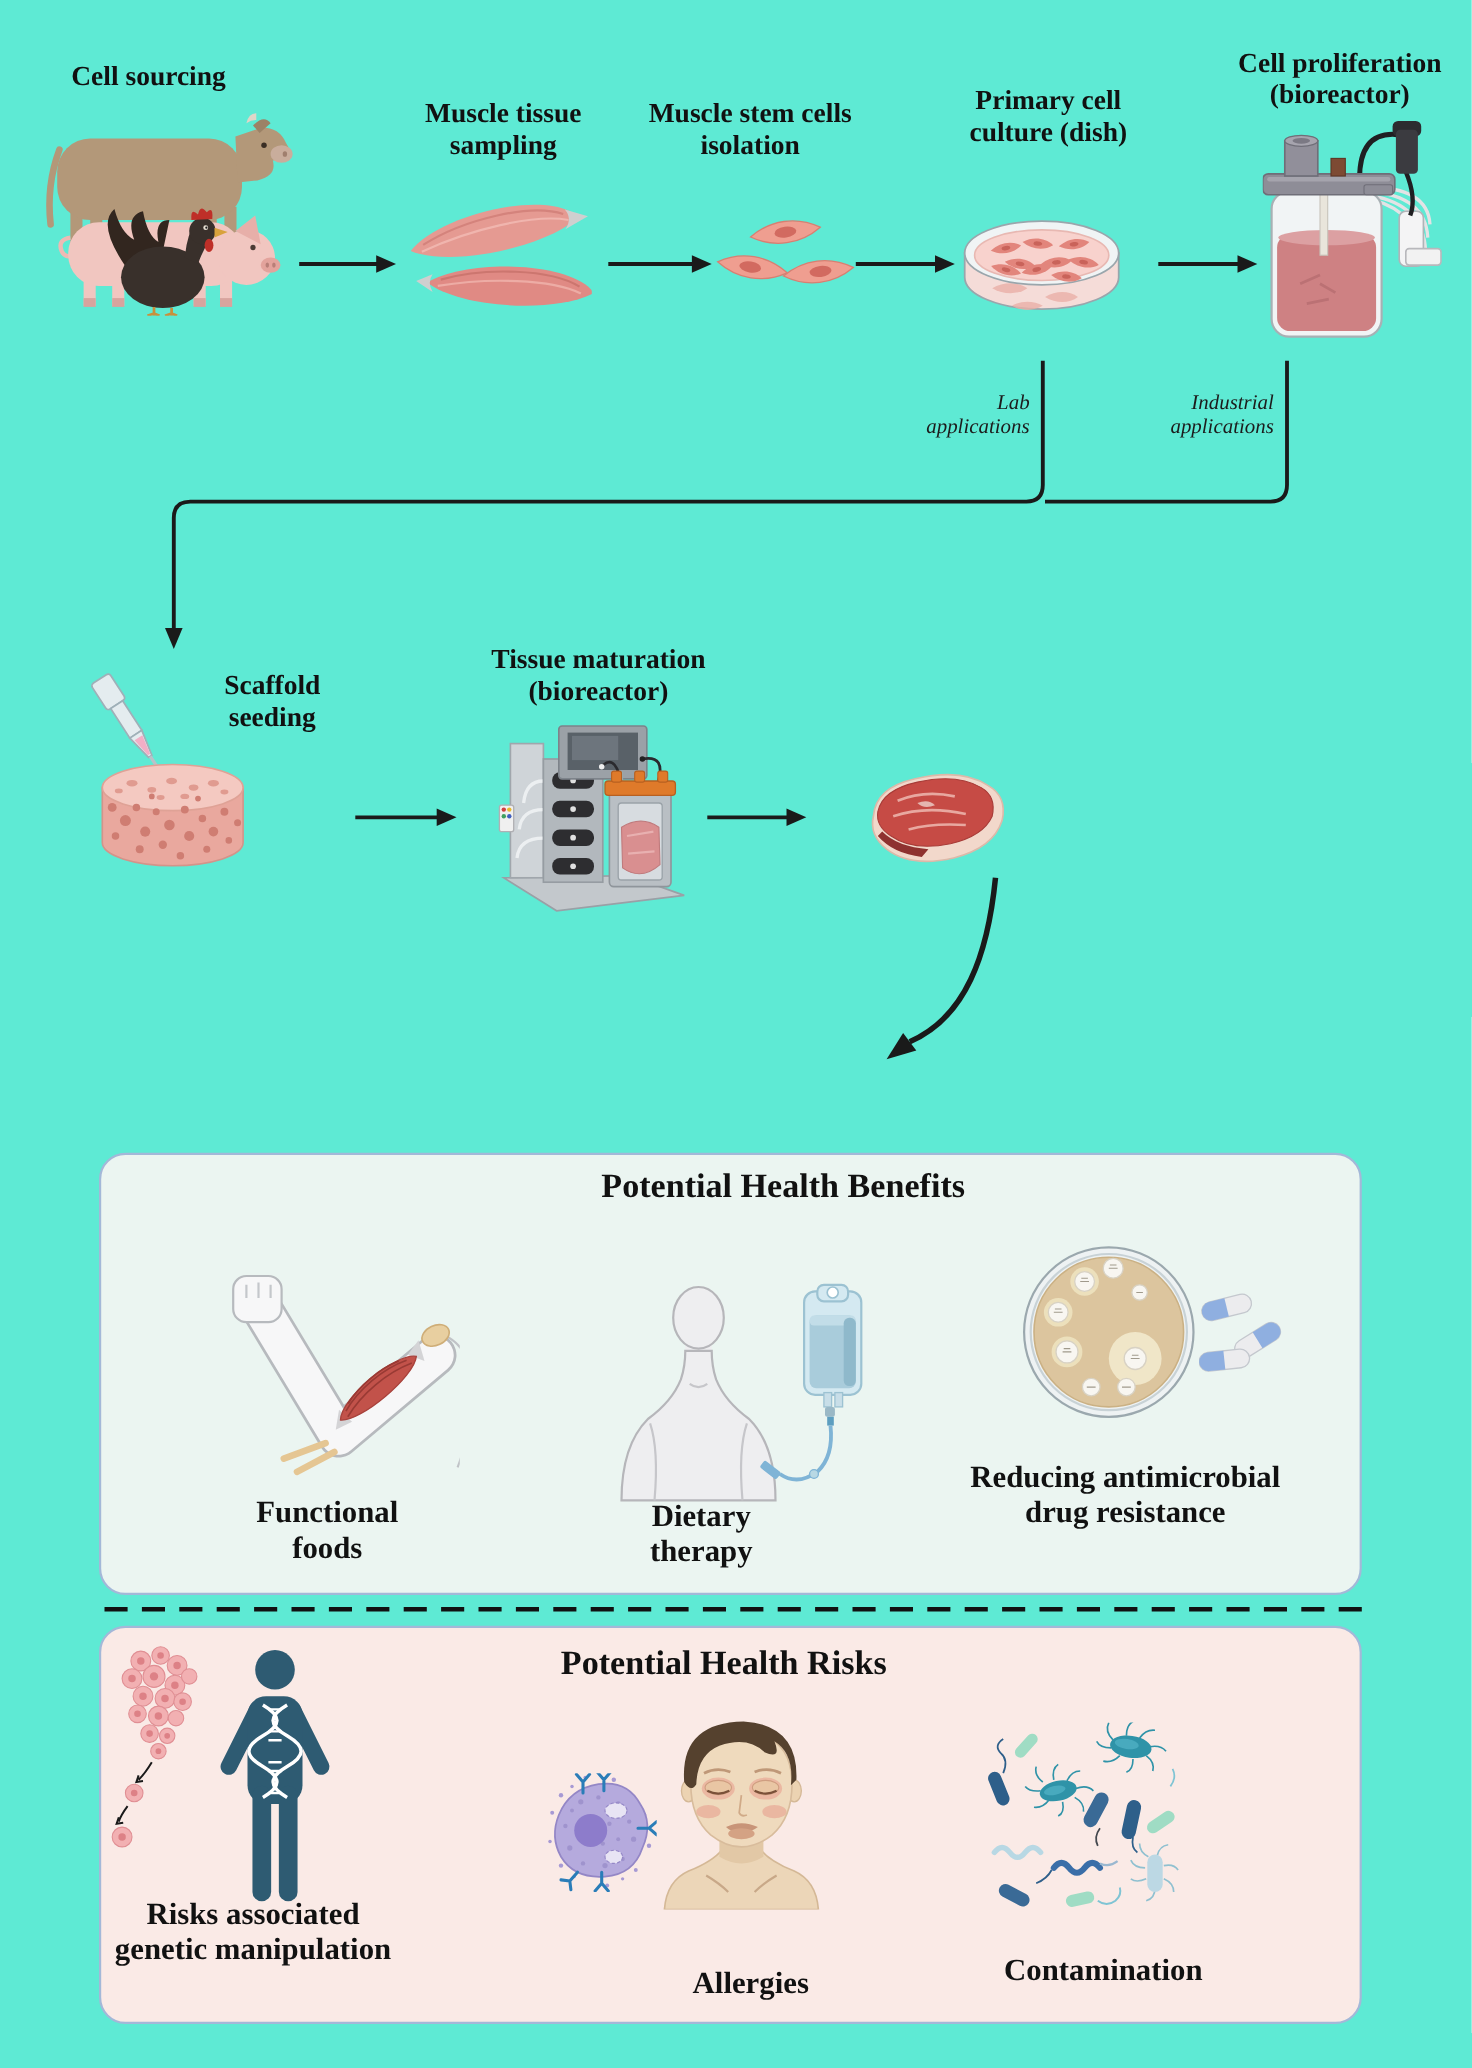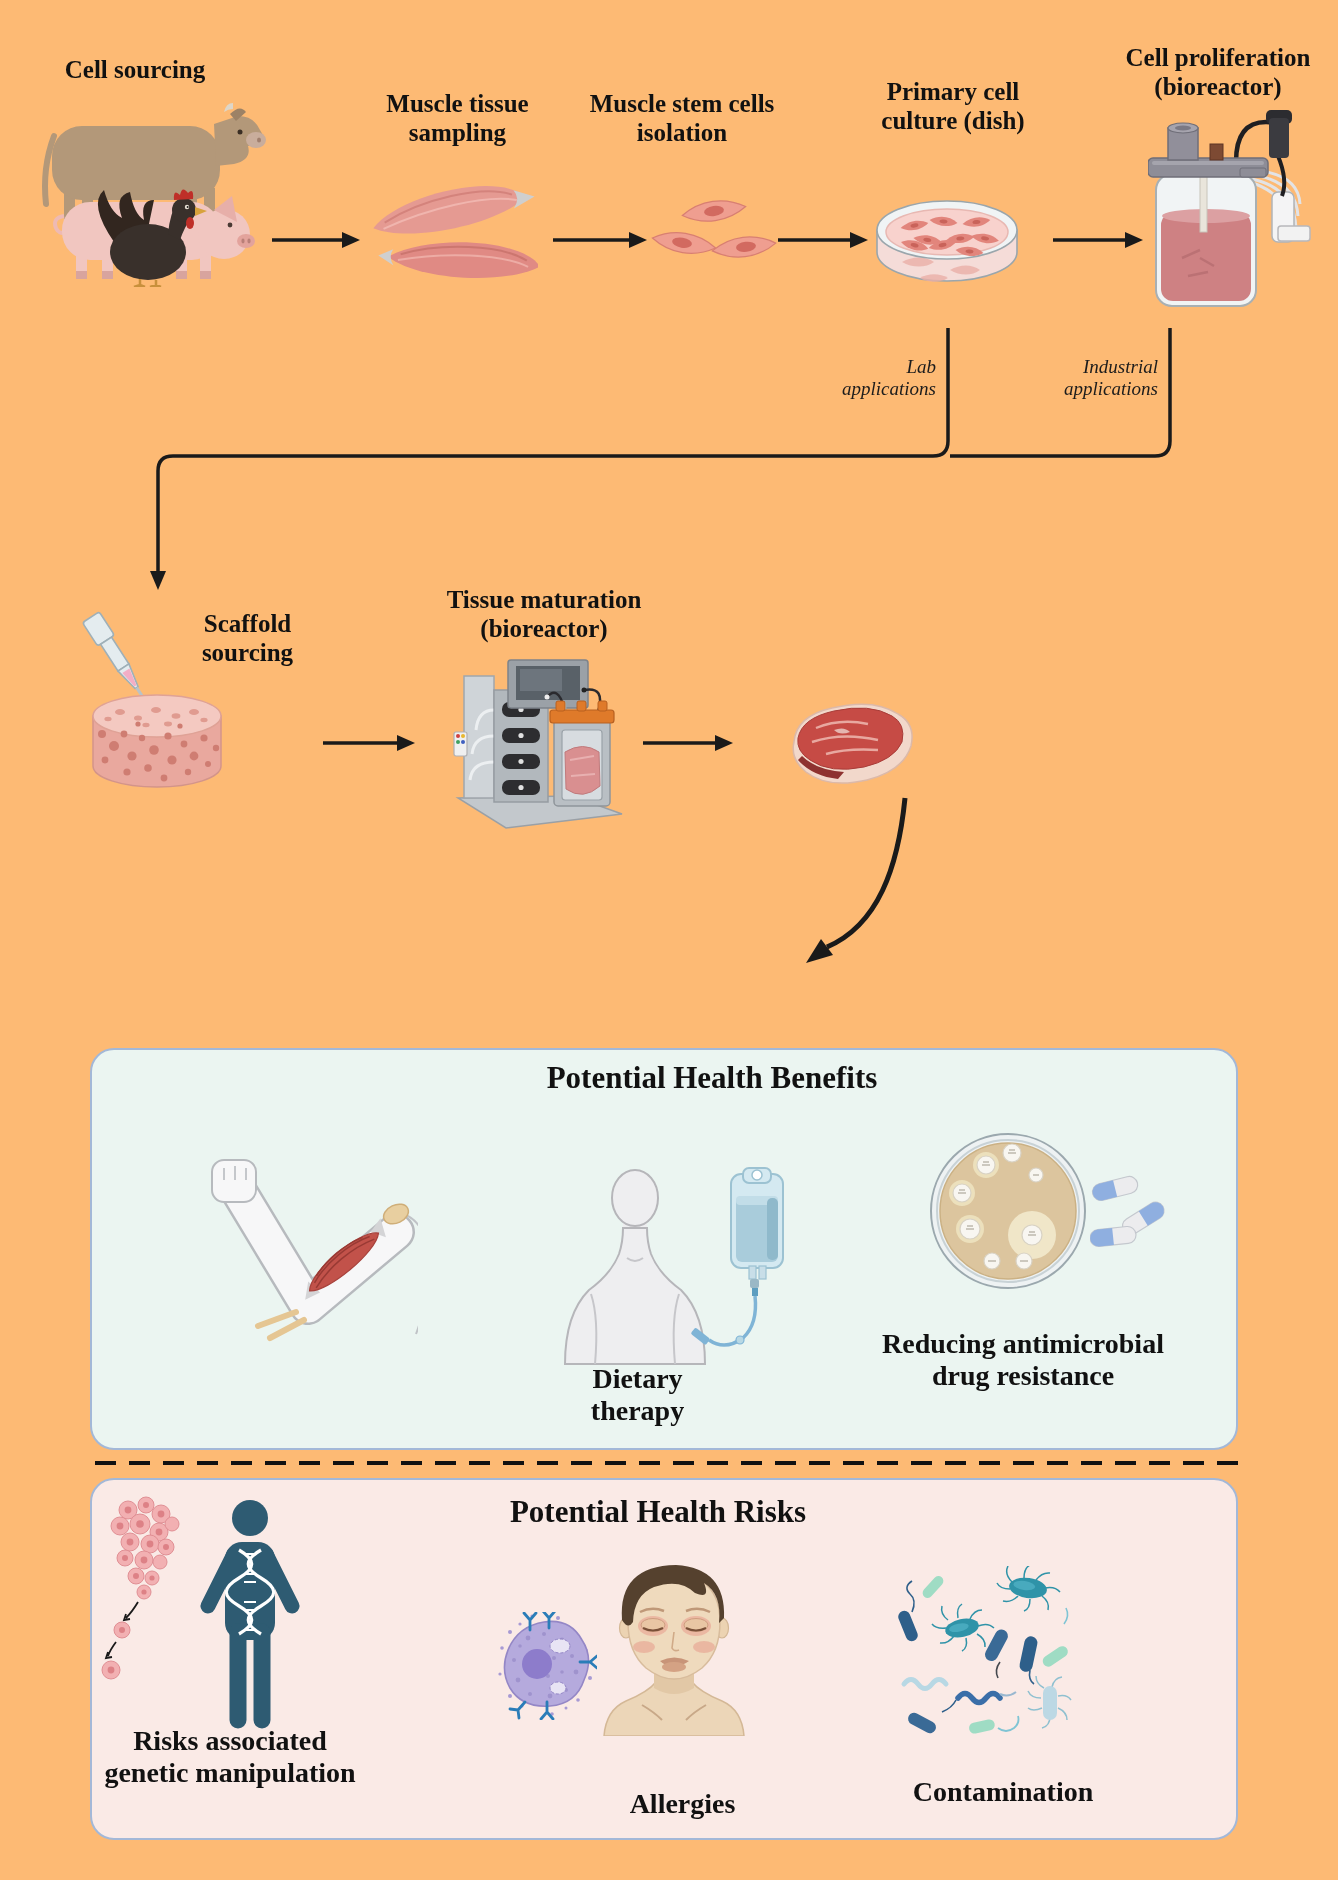--- a/index.html
+++ b/index.html
@@ -1,16 +1,16 @@
 <!DOCTYPE html>
 <html><head>
 <meta charset="utf-8">
 <style>
   html,body{margin:0;padding:0;background:#fff;}
-  #page{position:relative;width:1338px;height:1880px;background:#fdba74;overflow:hidden;font-family:"Liberation Serif",serif;}
+  #page{position:relative;width:1338px;height:1880px;background:#5eead4;overflow:hidden;font-family:"Liberation Serif",serif;}
   .lbl{position:absolute;font-family:"Liberation Serif",serif;font-weight:bold;color:#111;text-align:center;white-space:pre-line;line-height:1.14;}
   .s25{font-size:25px;}
   .s28{font-size:28px;}
   .s31{font-size:31px;}
   .it{font-style:italic;font-weight:normal;font-size:19px;color:#1c1c1c;}
   .box{position:absolute;left:90px;width:1148px;border:2.5px solid #a3b8d8;border-radius:24px;box-sizing:border-box;}
   .abs{position:absolute;}
   svg{display:block;}
 </style>
 </head>
@@ -25,21 +25,21 @@
 isolation</div>
   <div class="lbl s25" style="left:858px;top:78px;width:190px;">Primary cell
 culture (dish)</div>
   <div class="lbl s25" style="left:1112px;top:44px;width:212px;">Cell proliferation
 (bioreactor)</div>
   <div class="lbl it" style="left:788px;top:356px;width:148px;text-align:right;">Lab
 applications</div>
   <div class="lbl it" style="left:1008px;top:356px;width:150px;text-align:right;">Industrial
 applications</div>
   <div class="lbl s25" style="left:160px;top:610px;width:175px;">Scaffold
-sourcing</div>
+seeding</div>
   <div class="lbl s25" style="left:438px;top:586px;width:212px;">Tissue maturation
 (bioreactor)</div>
 
   <svg class="abs" style="left:18px;top:92px;" width="255" height="195" viewBox="0 0 255 195">
     <path d="M36 44 Q24 76 28 112" stroke="#b39879" stroke-width="6" fill="none" stroke-linecap="round"></path>
     <rect x="46" y="96" width="11" height="52" fill="#b39879"></rect>
       <rect x="46" y="140" width="11" height="10" fill="#8a7460"></rect>
     <rect x="64" y="96" width="11" height="52" fill="#b39879"></rect>
       <rect x="64" y="140" width="11" height="10" fill="#8a7460"></rect>
     <rect x="168" y="96" width="11" height="52" fill="#b39879"></rect>
@@ -270,20 +270,22 @@
   <svg class="abs" style="left:782px;top:696px;" width="140" height="95" viewBox="0 0 140 95">
     <path d="M12 46 Q14 20 50 12 Q92 2 116 18 Q134 28 129 50 Q121 75 85 84 Q46 93 24 76 Q8 63 12 46 Z" fill="#f2d8cb" stroke="#dcb9a9" stroke-width="1.5"></path>
     <path d="M20 60 Q34 74 62 76 L56 83 Q30 80 16 64 Z" fill="#8e3230"></path>
     <path d="M16 42 Q20 22 52 15 Q88 7 110 20 Q124 28 120 46 Q112 64 82 71 Q48 78 28 64 Q14 55 16 42 Z" fill="#c64b45" stroke="#a83c38" stroke-width="1"></path>
     <path d="M34 32 Q58 22 86 28 M30 46 Q60 36 96 44 M44 58 Q66 52 96 54" stroke="#e8a8a0" stroke-width="2.4" fill="none"></path>
     <path d="M52 34 q10 -4 16 2 q-10 4 -16 -2 Z" fill="#e8c2bb" opacity="0.9"></path>
   </svg>
 
   <div class="box" style="top: 1048px; height: 402px; background: rgb(235, 245, 241); border-color: rgb(163, 184, 216);"></div>
   <div class="lbl s31" style="left:90px;top:1060px;width:1244px;">Potential Health Benefits</div>
+  <div class="lbl s28" style="left:195px;top:1360px;width:205px;">Functional
+foods</div>
   <div class="lbl s28" style="left:545px;top:1363px;width:185px;">Dietary
 therapy</div>
   <div class="lbl s28" style="left:858px;top:1328px;width:330px;">Reducing antimicrobial
 drug resistance</div>
 
   <svg class="abs" style="left:198px;top:1156px;" width="220" height="192" viewBox="0 0 220 192">
     <path d="M206 58 Q234 70 230 118 Q228 152 218 178" stroke="#c0c3c7" stroke-width="2" fill="none"></path>
     <path d="M40 34 L110 150 L198 76" stroke="#b7babe" stroke-width="38" fill="none" stroke-linecap="round" stroke-linejoin="round"></path>
     <path d="M40 34 L110 150 L198 76" stroke="#f7f7f8" stroke-width="33" fill="none" stroke-linecap="round" stroke-linejoin="round"></path>
     <rect x="14" y="4" width="44" height="42" rx="12" fill="#f7f7f8" stroke="#b7babe" stroke-width="2"></rect>

